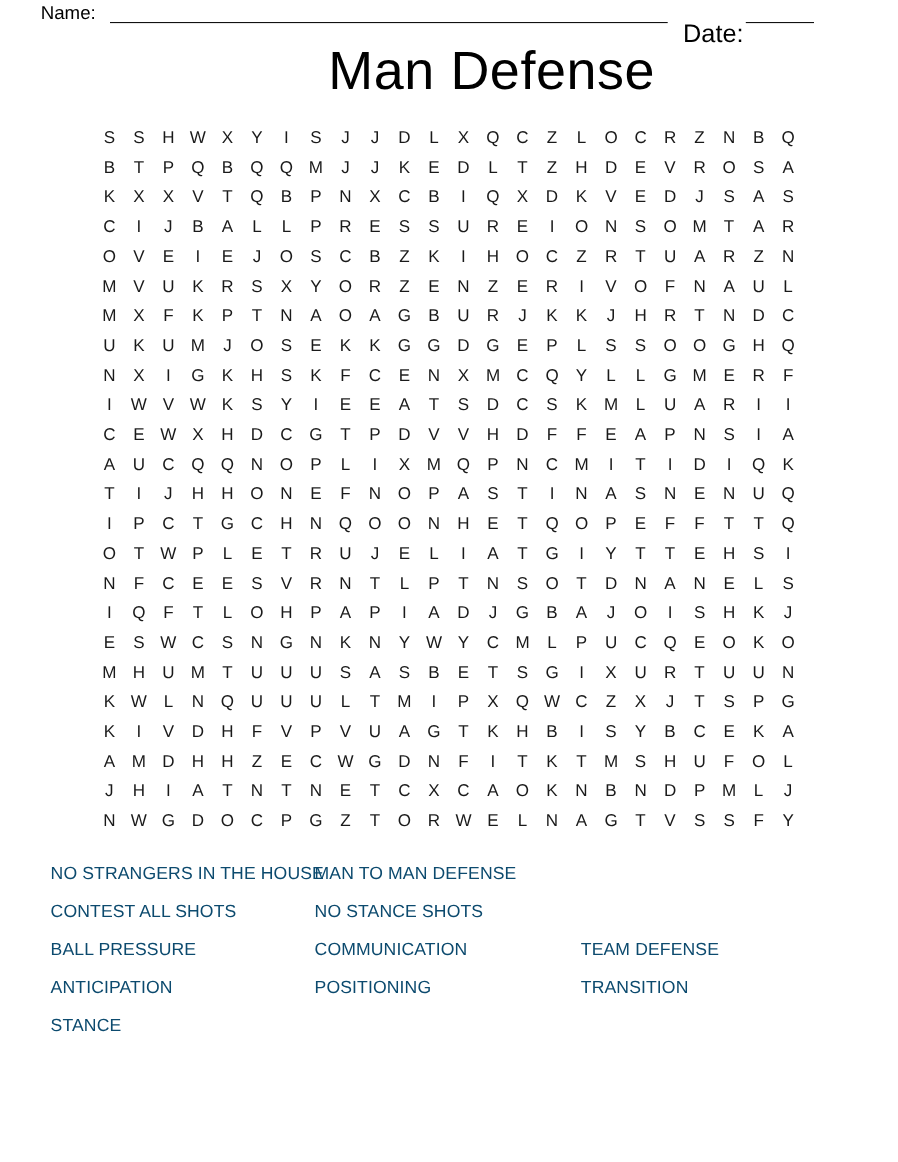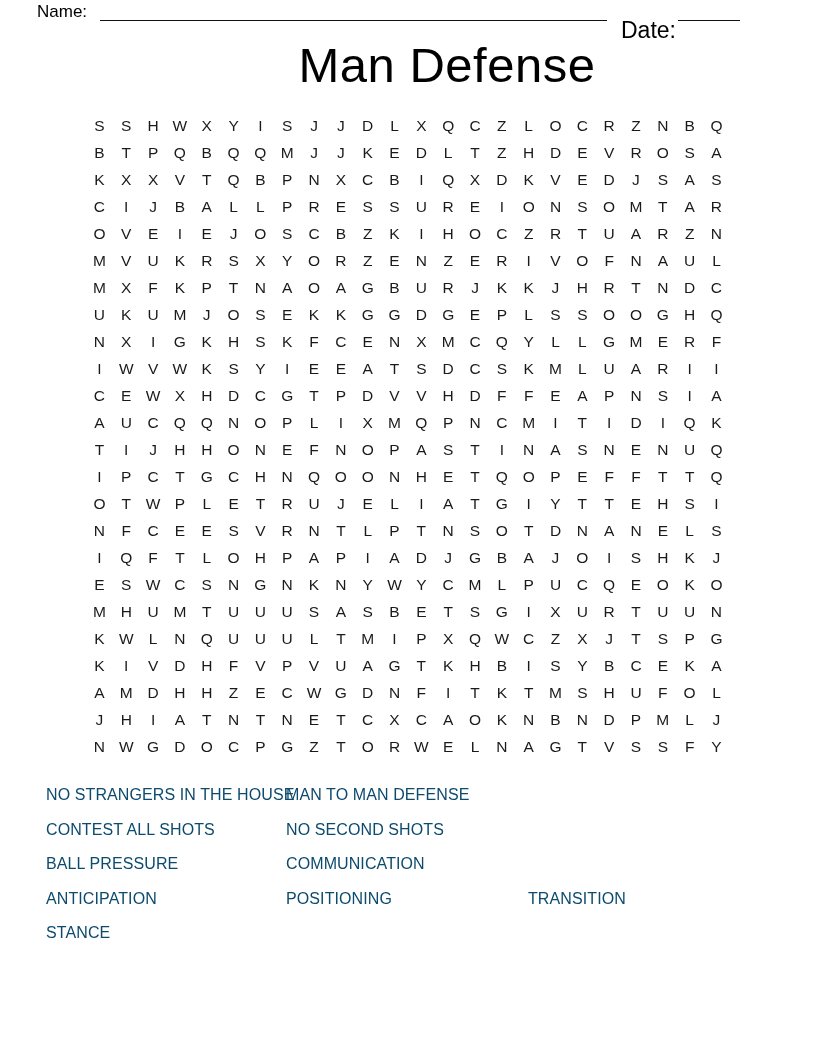--- a/index.html
+++ b/index.html
@@ -758,25 +758,26 @@
     </div>
   </div>
 
 <div class="wordlist" id="wordlist">
     <div class="word-row">
       <span class="word col1">NO STRANGERS IN THE HOUSE</span>
       <span class="word col2">MAN TO MAN DEFENSE</span>
     </div>
     <div class="word-row">
       <span class="word col1">CONTEST ALL SHOTS</span>
-      <span class="word col3">NO SECOND SHOTS</span>
+      <span class="word col3">NO STANCE SHOTS</span>
     </div>
     <div class="word-row">
       <span class="word col1">BALL PRESSURE</span>
       <span class="word col2">COMMUNICATION</span>
+      <span class="word col3">TEAM DEFENSE</span>
     </div>
     <div class="word-row">
       <span class="word col1">ANTICIPATION</span>
       <span class="word col2">POSITIONING</span>
       <span class="word col3">TRANSITION</span>
     </div>
     <div class="word-row">
       <span class="word col1">STANCE</span>
       <span class="word col2"></span>
       <span class="word col3"></span>

